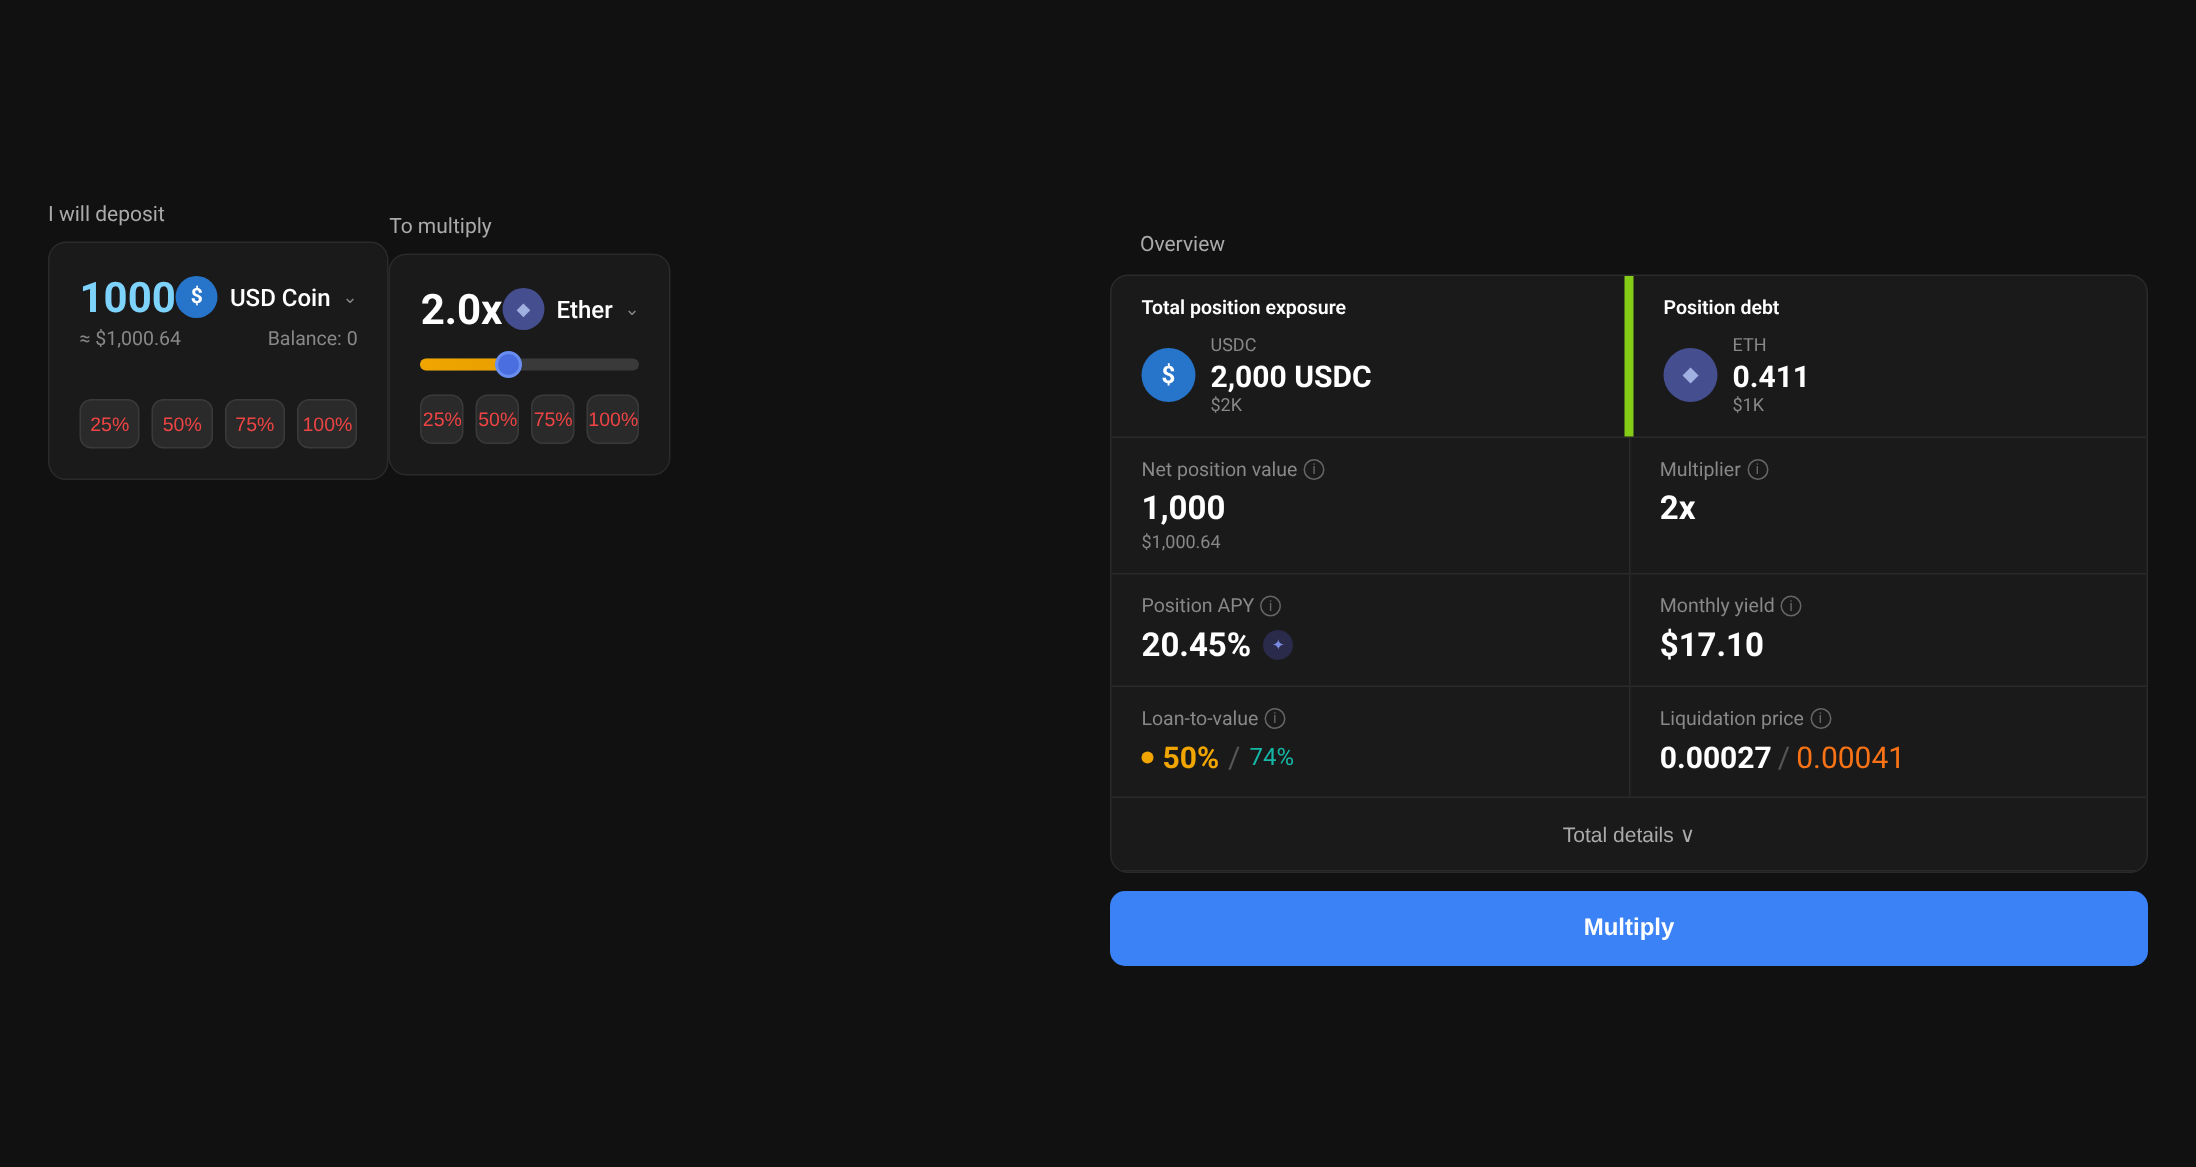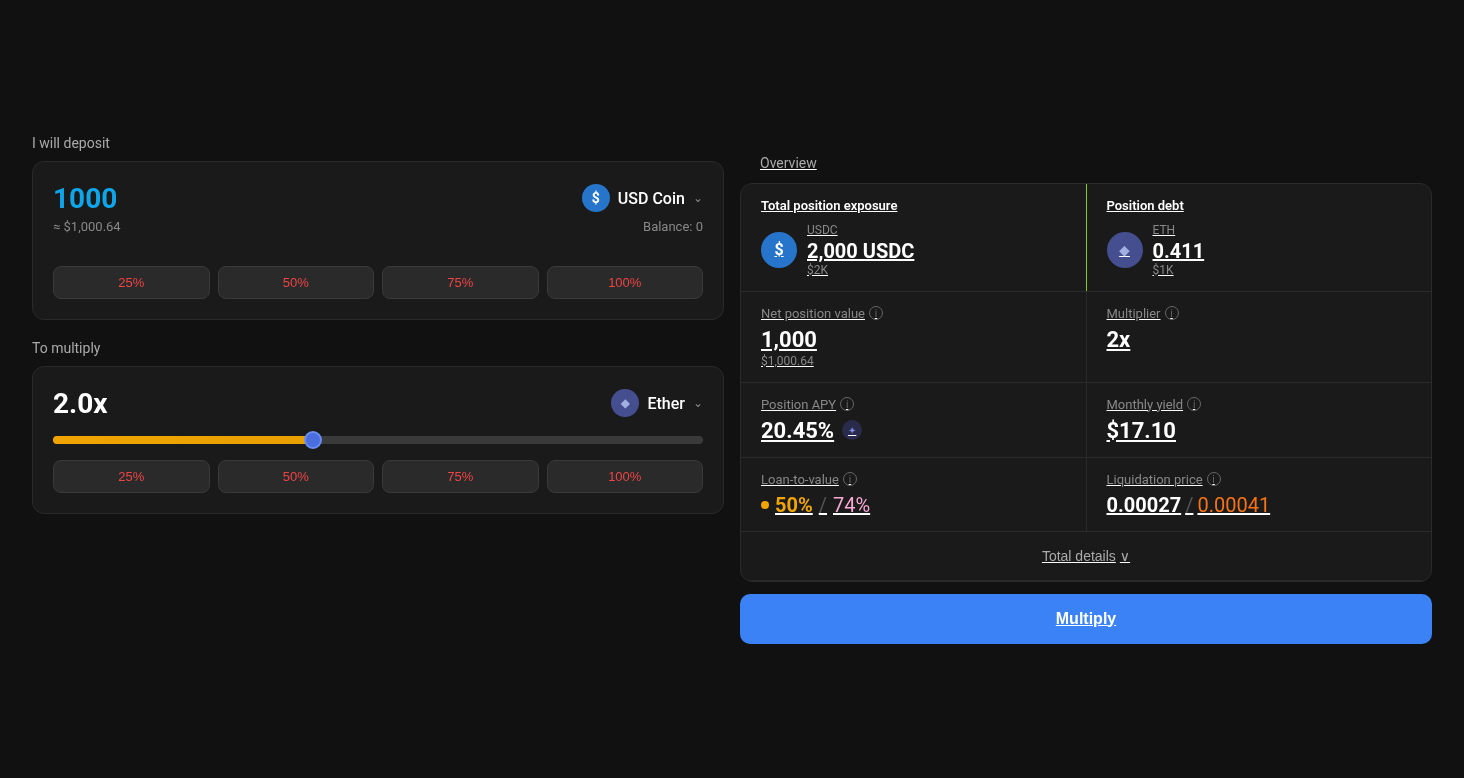--- a/index.html
+++ b/index.html
@@ -15,29 +15,28 @@
     }
     .main-container {
       display: flex;
       gap: 16px;
       width: 1400px;
       padding: 20px 0;
     }
     .left-panel {
       flex: 1;
       display: flex;
-      flex-direction: column;
-      gap: 12px;
+      flex-direction: row;
+      gap: 0;
     }
     .right-panel {
       flex: 1;
       display: flex;
       flex-direction: column;
       gap: 0;
-      text-decoration: underline;
     }
     .section-label {
       font-size: 14px;
       color: #aaaaaa;
       margin-bottom: 10px;
     }
     .deposit-card {
       background-color: #1a1a1a;
       border-radius: 12px;
       padding: 20px;
@@ -45,21 +44,21 @@
     }
     .deposit-top-row {
       display: flex;
       justify-content: space-between;
       align-items: center;
       margin-bottom: 4px;
     }
     .deposit-amount {
       font-size: 28px;
       font-weight: 700;
-      color: #0ea5e9;
+      color: #7dd3fc;
     }
     .coin-selector {
       display: flex;
       align-items: center;
       gap: 8px;
       background: transparent;
       border: none;
       color: #ffffff;
       font-size: 16px;
       font-weight: 500;
@@ -184,21 +183,21 @@
       color: #aaaaaa;
       padding: 20px 20px 12px;
     }
     .overview-header-row {
       display: flex;
       border-bottom: 1px solid #2a2a2a;
     }
     .overview-col {
       flex: 1;
       padding: 14px 20px;
-      border-right: 1px solid #84cc16;
+      border-right: 6px solid #84cc16;
     }
     .overview-col:last-child {
       border-right: none;
     }
     .overview-col-header {
       font-size: 13px;
       font-weight: 600;
       color: #ffffff;
       margin-bottom: 10px;
     }
@@ -318,22 +317,22 @@
     .ltv-value {
       font-size: 20px;
       font-weight: 700;
       color: #f0a500;
     }
     .ltv-slash {
       font-size: 20px;
       color: #555;
     }
     .ltv-max {
-      font-size: 20px;
-      color: #f9a8d4;
+      font-size: 16px;
+      color: #14b8a6;
     }
     .liquidation-row {
       display: flex;
       align-items: baseline;
       gap: 4px;
     }
     .liq-value {
       font-size: 20px;
       font-weight: 700;
       color: #ffffff;

